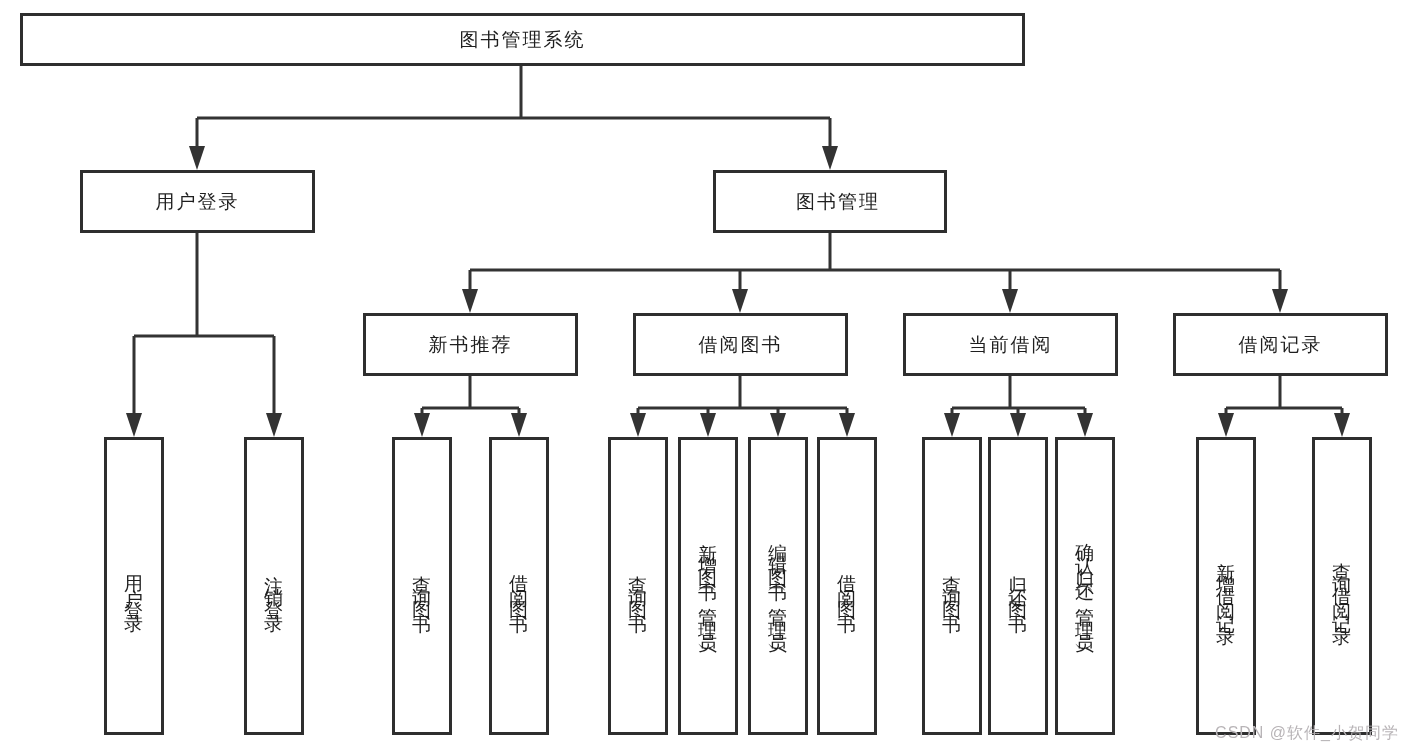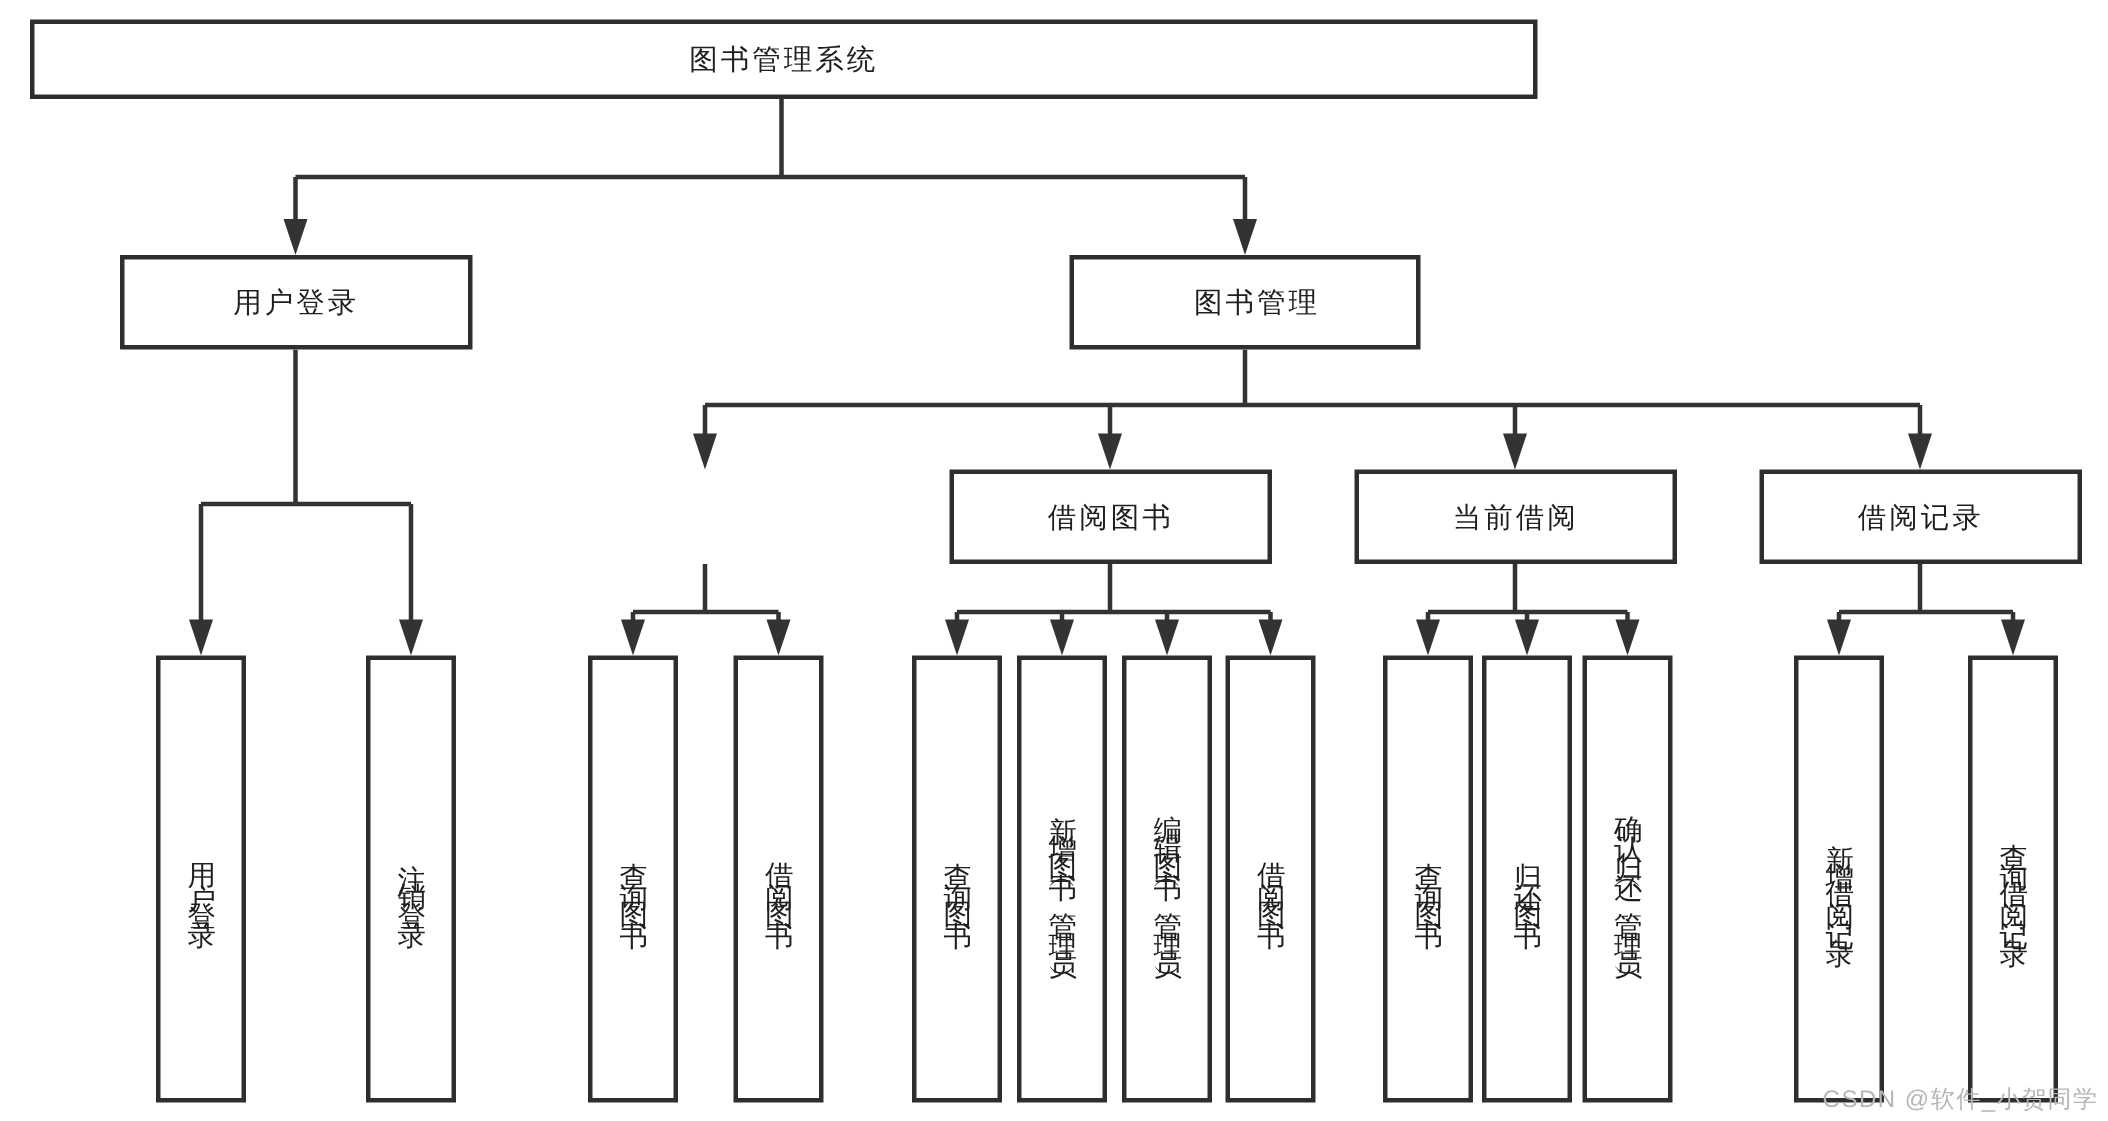--- a/index.html
+++ b/index.html
@@ -118,20 +118,23 @@
     <span>图书管理系统</span>
   </div>
 
   <div class="box n-l2a">
     <span>用户登录</span>
   </div>
   <div class="box n-l2b">
     <span>图书管理</span>
   </div>
 
+  <div class="box n-l3a">
+    <span>新书推荐</span>
+  </div>
   <div class="box n-l3b">
     <span>借阅图书</span>
   </div>
   <div class="box n-l3c">
     <span>当前借阅</span>
   </div>
   <div class="box n-l3d">
     <span>借阅记录</span>
   </div>
 

